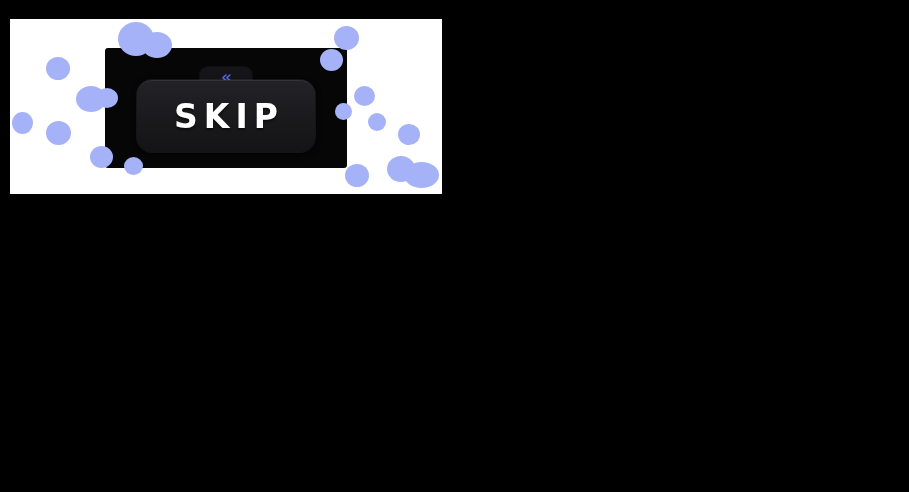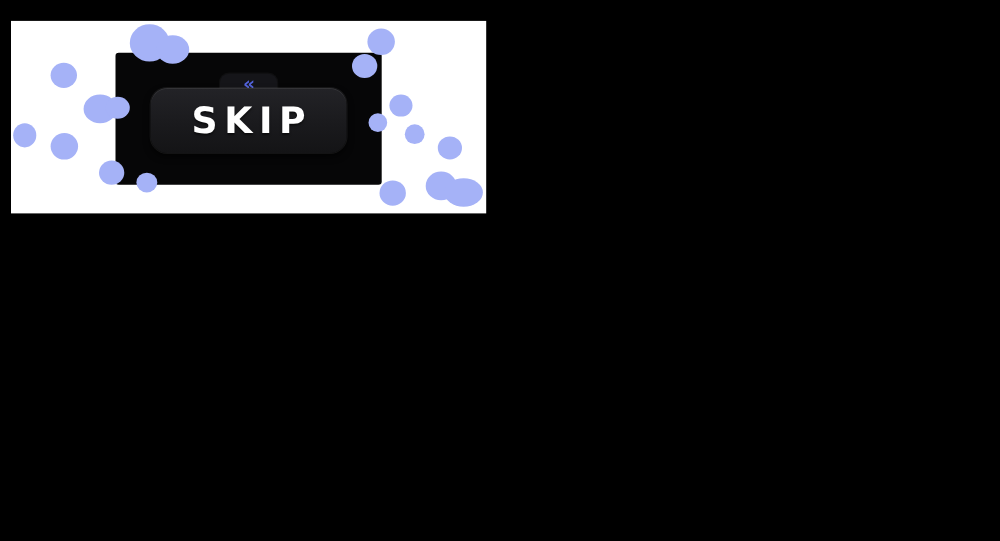--- a/index.html
+++ b/index.html
@@ -64,21 +64,21 @@
     line-height:1;
     letter-spacing:-1px;
     transform:translateY(-1px);
   }
   .skip-button{
     position:absolute;
     left:50%;
     transform:translateX(-50%);
     top:32px;
     width:178px;
-    height:59px;
+    height:72px;
     background:linear-gradient(180deg,#232327 0%,#1a1a1d 55%,#141416 100%);
     border-radius:15px;
     box-shadow:0 0 0 1px rgba(255,255,255,0.07), 0 3px 6px rgba(0,0,0,0.6), inset 0 1px 0 rgba(255,255,255,0.08);
     display:flex;
     align-items:center;
     justify-content:center;
     cursor:pointer;
   }
   .skip-label{
     color:var(--skip-text);

